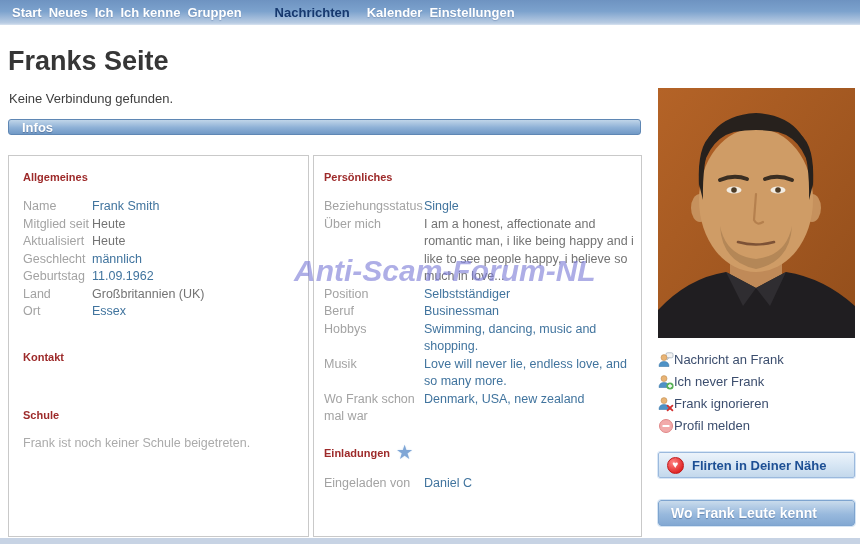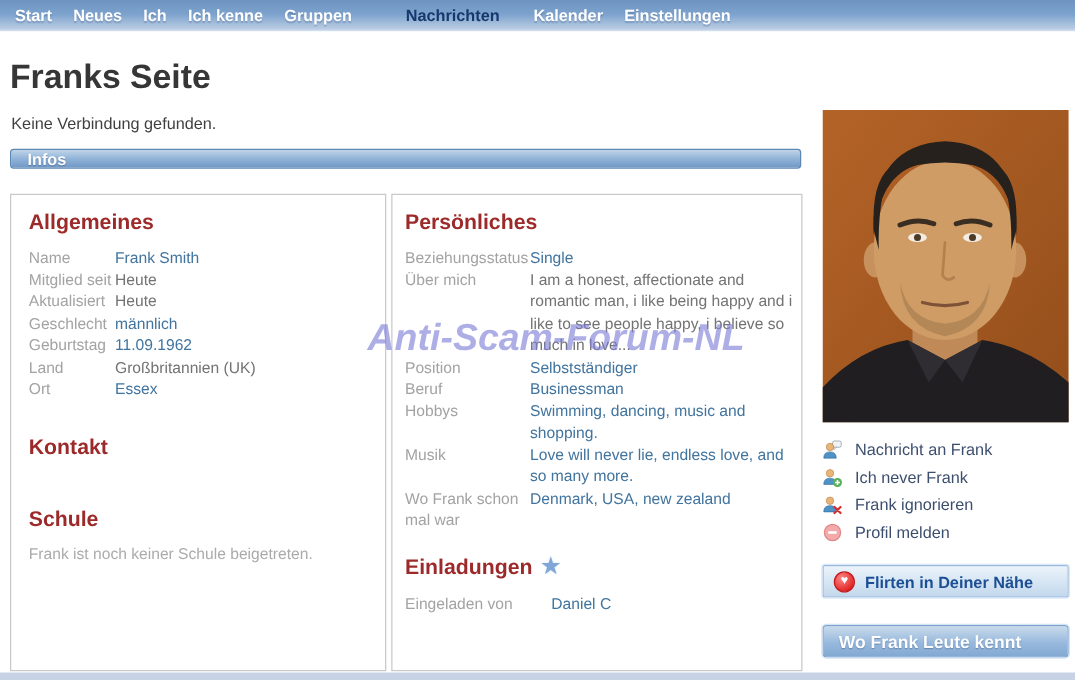--- a/index.html
+++ b/index.html
@@ -4,68 +4,68 @@
 <style>
   html,body{margin:0;padding:0;}
   body{
     width:860px;height:544px;position:relative;background:#fff;overflow:hidden;
     font-family:"Liberation Sans",sans-serif;
   }
   
   .nav{
     position:absolute;left:0;top:0;width:860px;height:25px;box-sizing:border-box;
     background:linear-gradient(180deg,#6e93c1 0%,#7ca2cd 45%,#b9cce3 92%,#d9e4f1 100%);
-    display:flex;align-items:center;gap:17px;padding-left:12px;
+    display:flex;align-items:center;gap:7px;padding-left:12px;
   }
   .nav-item{color:#fff;font-weight:bold;font-size:13px;cursor:pointer;white-space:nowrap;
     text-shadow:0 1px 1px rgba(30,60,110,.25);}
   .nav-item.active{color:#16386e;margin-left:26px;margin-right:10px;text-shadow:none;}
   
   .page-title{position:absolute;left:8px;top:46px;font-size:27px;font-weight:bold;color:#363636;}
   .page-status{position:absolute;left:9px;top:91px;font-size:13px;color:#3f3f3f;}
   
   .infos-bar{
     position:absolute;left:8px;top:119px;width:633px;height:16px;box-sizing:border-box;
     background:linear-gradient(180deg,#c0d5e9 0%,#8db0d6 55%,#7199c6 100%);
     border:1px solid #5f87b4;border-radius:3px;
     display:flex;align-items:center;padding-left:13px;
     color:#fff;font-weight:bold;font-size:13px;text-shadow:0 1px 1px rgba(20,40,80,.35);
   }
   
   .panel{position:absolute;top:155px;height:382px;background:#fff;border:1px solid #c9c9c9;
     box-sizing:border-box;overflow:hidden;}
   .panel.left{left:8px;width:301px;padding:14px 8px 0 14px;}
   .panel.right{left:313px;width:329px;padding:14px 6px 11px 10px;}
-  .sec-heading{color:#9d2a2a;font-weight:bold;font-size:17px;line-height:15px;}
+  .sec-heading{color:#9d2a2a;font-weight:bold;font-size:11px;line-height:15px;}
   .rows{margin-top:13px;}
   .row{display:flex;font-size:12.5px;line-height:17.5px;align-items:flex-start;}
   .row .lbl{color:#a3a3a3;flex:0 0 69px;}
   .panel.right .row .lbl{flex:0 0 100px;}
   .row .val{flex:1;}
   .val.link{color:#41749e;cursor:pointer;}
   .val.text{color:#737373;}
   .kontakt-heading{margin-top:29px;}
   .schule-heading{margin-top:43px;}
   .schule-text{margin-top:13px;font-size:12.5px;color:#ababab;}
   .einladungen-heading{margin-top:20px;display:flex;align-items:center;gap:7px;}
   .star-icon{font-size:17px;color:#7fa6d6;line-height:14px;cursor:pointer;
     text-shadow:0 0 2px #cfe0f2;}
   .star-icon::before{content:"★";}
-  .invited-row{margin-top:14px;gap:17px;}
+  .invited-row{margin-top:14px;}
   
   .watermark{
     position:absolute;left:294px;top:254px;z-index:6;pointer-events:none;
     font-size:30px;font-weight:bold;font-style:italic;letter-spacing:0;
     color:rgba(125,125,215,.62);white-space:nowrap;
   }
   
   .sidebar{position:absolute;left:658px;top:88px;width:197px;}
   .photo{width:197px;height:250px;display:block;cursor:pointer;}
   .actions{margin-top:13px;display:flex;flex-direction:column;gap:5px;}
-  .action{display:flex;align-items:center;gap:10px;height:17px;cursor:pointer;
+  .action{display:flex;align-items:center;height:17px;cursor:pointer;
     font-size:13px;color:#3c4e6e;}
   .action svg{flex:0 0 16px;}
   .flirt-btn{
     margin-top:18px;height:26px;box-sizing:border-box;border:1px solid #9bb9dd;
     outline:1px solid #d9e7f6;border-radius:2px;cursor:pointer;
     background:linear-gradient(180deg,#ecf3fa 0%,#d7e6f4 50%,#c3d8ec 100%);
     display:flex;align-items:center;gap:8px;padding-left:8px;
   }
   .flirt-icon{width:17px;height:17px;border-radius:50%;flex:0 0 17px;
     background:radial-gradient(circle at 35% 30%,#ff8585,#e02525 75%);

